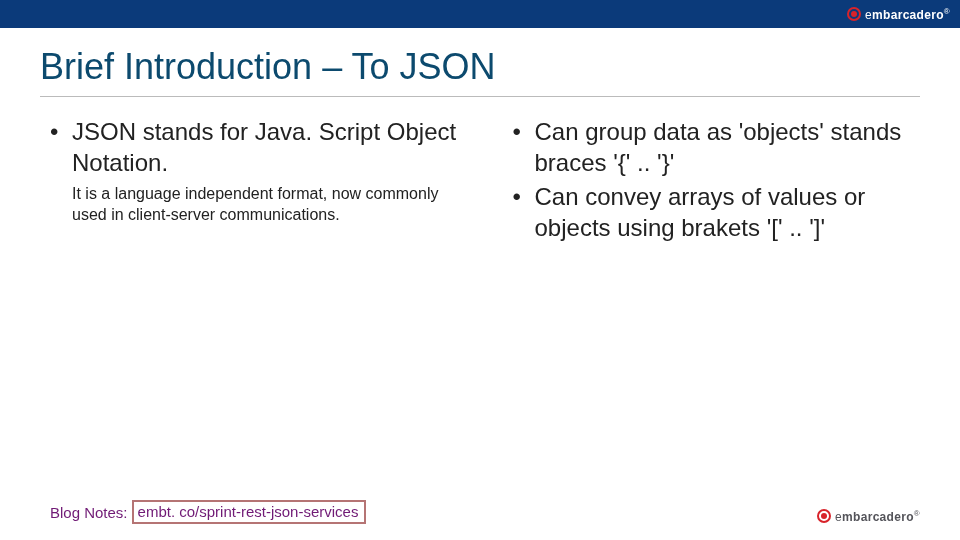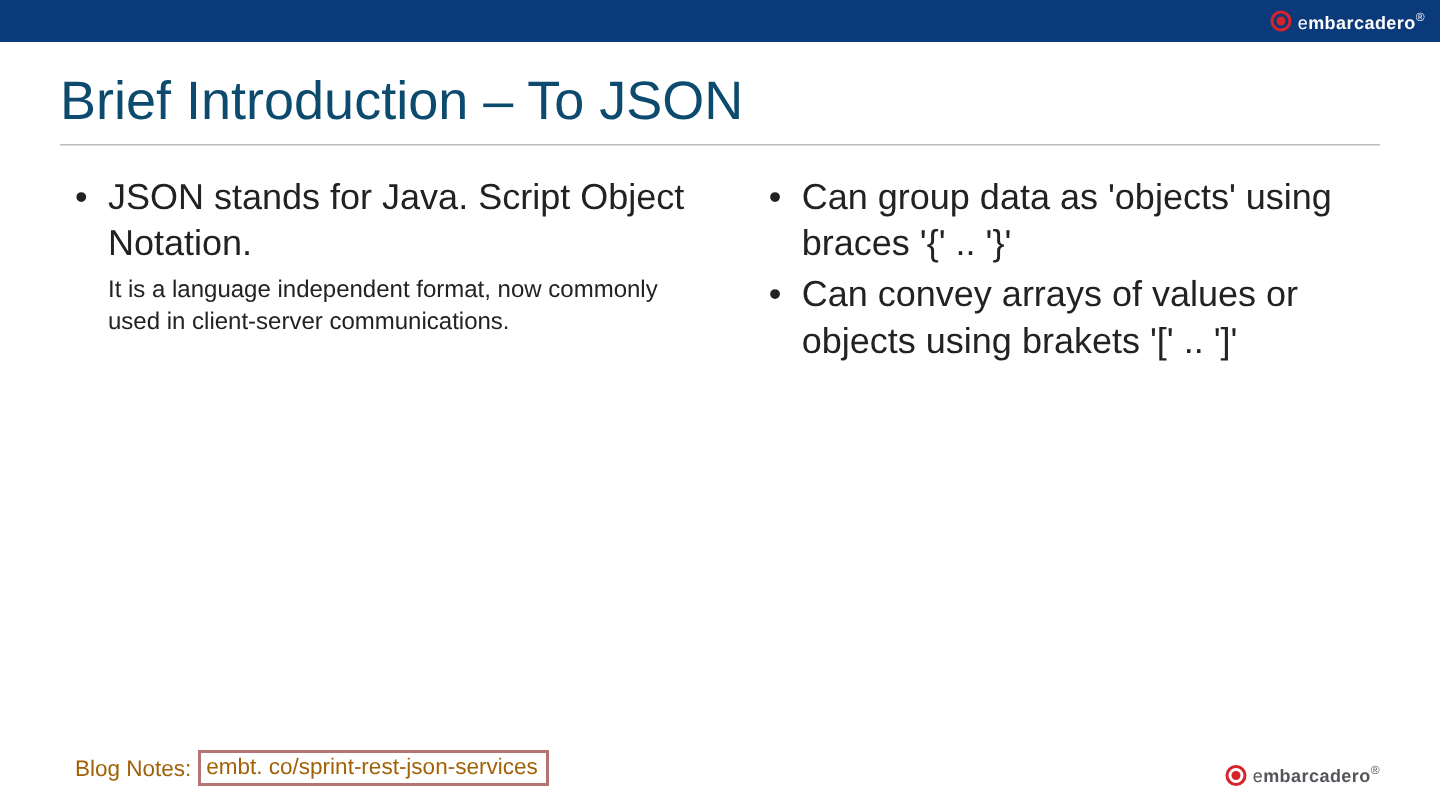--- a/index.html
+++ b/index.html
@@ -15,21 +15,20 @@
     width: 100%;
     height: 28px;
     background: #0b3a7a;
     display: flex;
     justify-content: flex-end;
     align-items: center;
     padding-right: 10px;
   }
   .logo {
     display: flex;
-    align-items: center;
     gap: 4px;
   }
   .logo-circle {
     width: 14px;
     height: 14px;
     border: 2px solid #d8232a;
     border-radius: 50%;
     position: relative;
   }
   .logo-circle::after {
@@ -92,21 +91,21 @@
     bottom: 16px;
     left: 50px;
     right: 40px;
     display: flex;
     justify-content: space-between;
     align-items: flex-end;
   }
   .blog-notes {
     font-family: Arial, sans-serif;
     font-size: 15px;
-    color: #a16207;
+    color: #701a75;
     display: flex;
     align-items: center;
     gap: 4px;
   }
   .blog-link-box {
     border: 2px solid #b57474;
     padding: 1px 6px 2px 4px;
     text-decoration-color: #888;
   }
 </style>
@@ -127,21 +126,21 @@
 
 <div class="columns">
   <div class="col">
     <ul>
       <li>JSON stands for Java. Script Object Notation.</li>
     </ul>
     <div class="subnote">It is a language independent format, now commonly used in client-server communications.</div>
   </div>
   <div class="col">
     <ul>
-      <li>Can group data as 'objects' using braces '{' .. '}'</li>
+      <li>Can group data as 'objects' stands braces '{' .. '}'</li>
       <li>Can convey arrays of values or objects using brakets '[' .. ']'</li>
     </ul>
   </div>
 </div>
 
 <div class="footer">
   <div class="blog-notes">
     <span>Blog Notes:</span>
     <span class="blog-link-box">embt. co/sprint-rest-json-services</span>
   </div>

